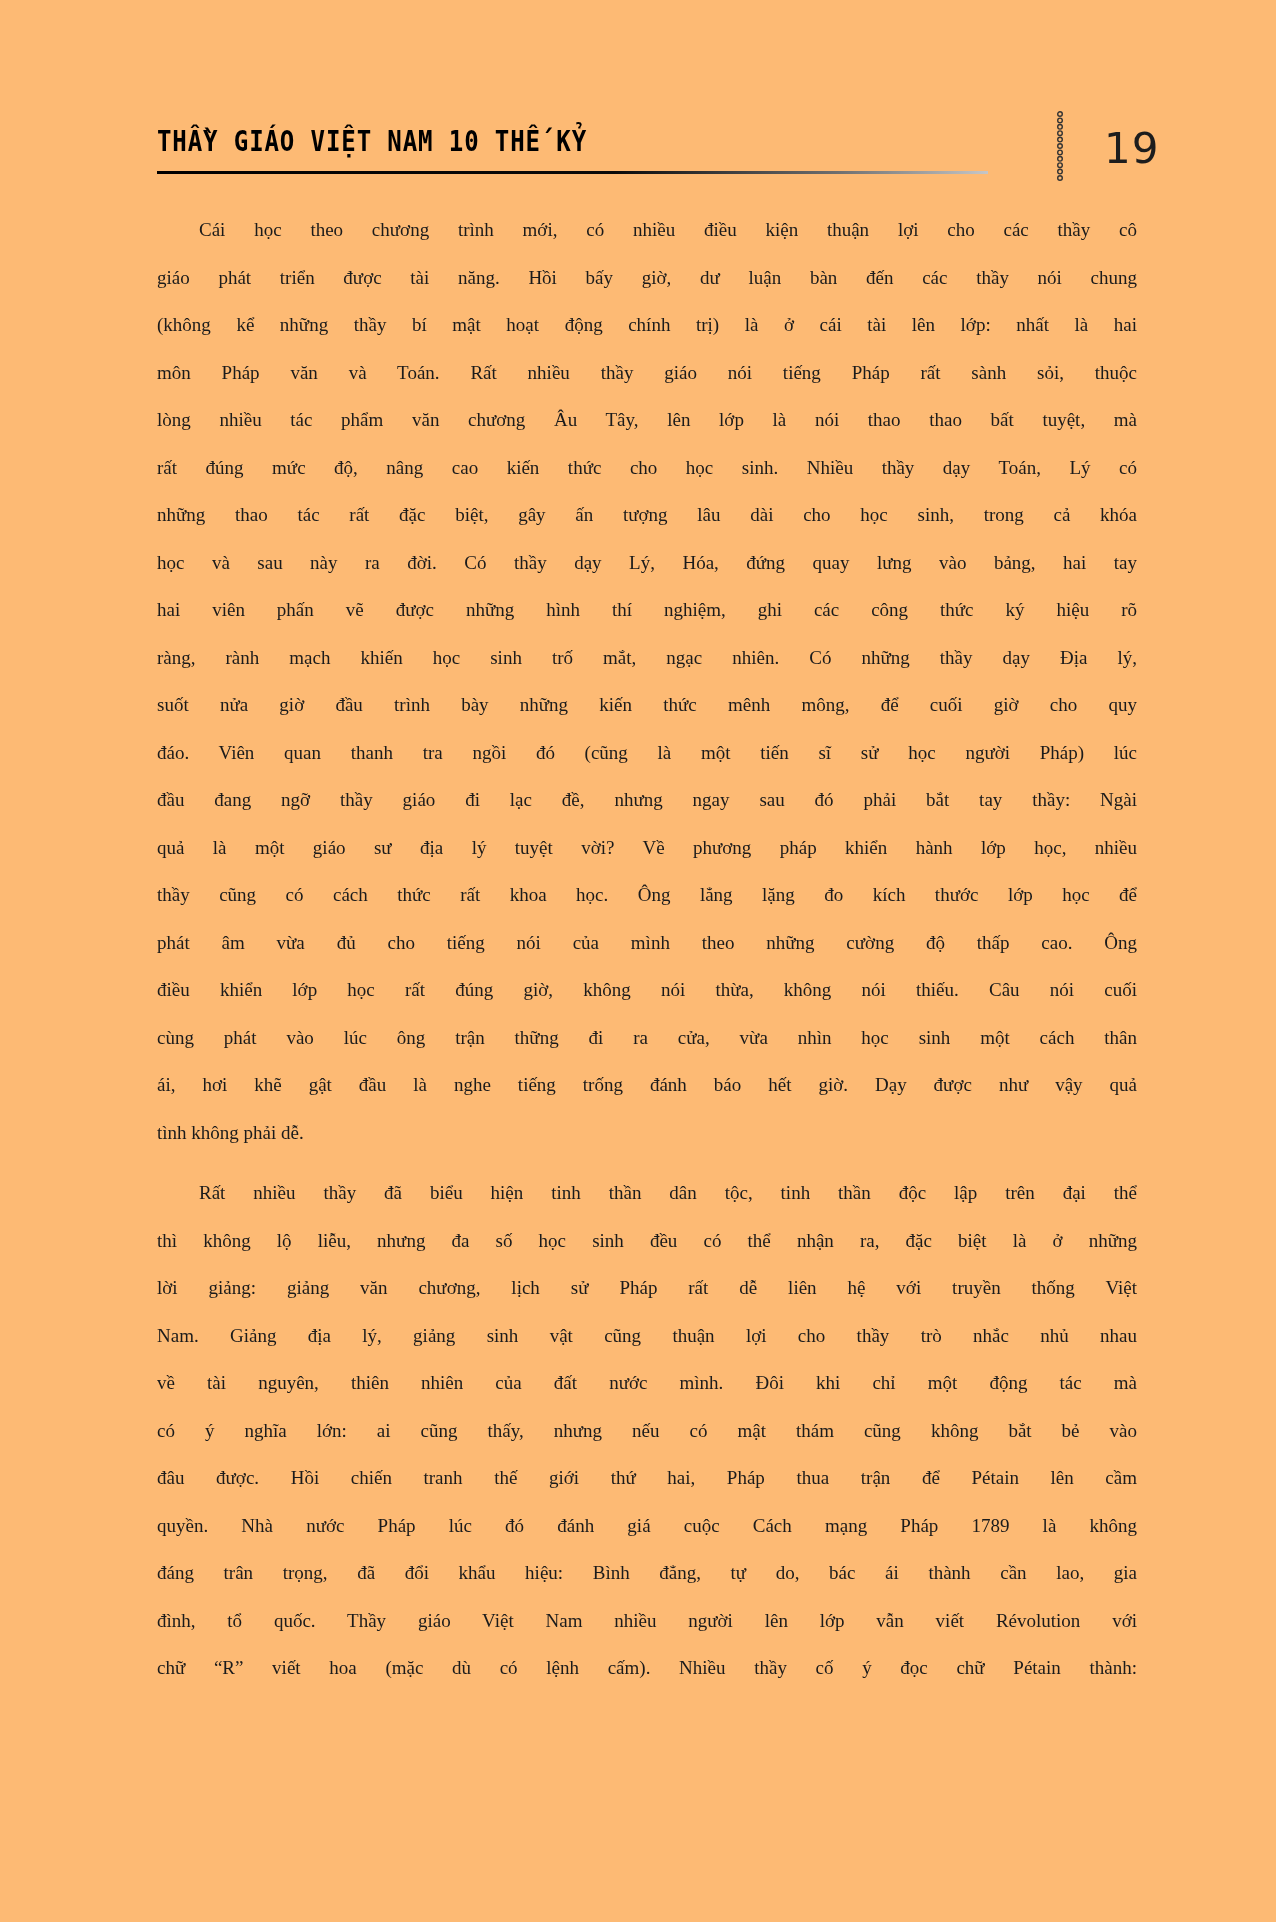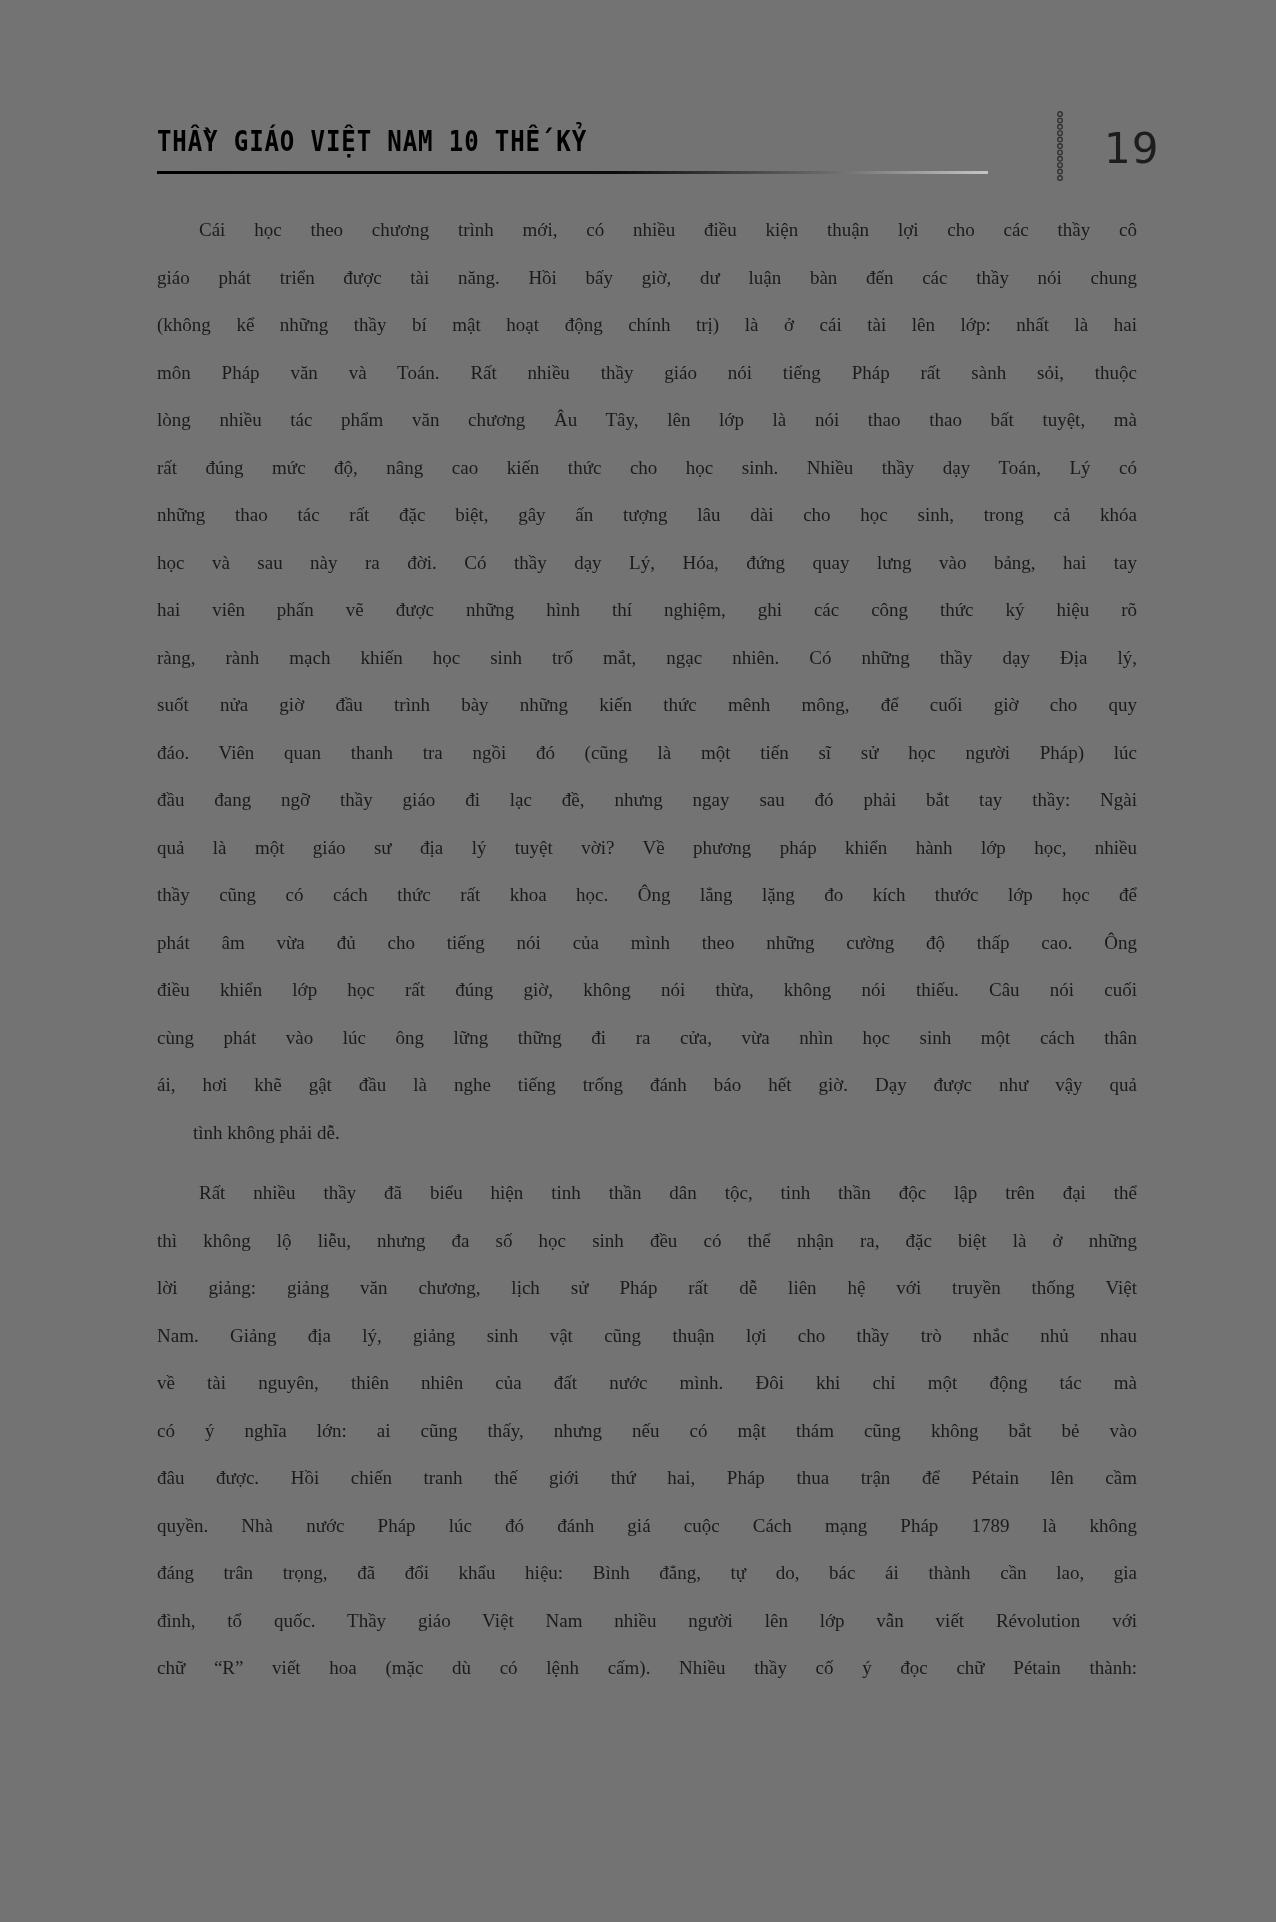--- a/index.html
+++ b/index.html
@@ -4,21 +4,21 @@
 <style>
   html, body {
     margin: 0;
     padding: 0;
     background: #ffffff;
   }
   .page {
     position: relative;
     width: 1276px;
     height: 1922px;
-    background: #737373;
+    background: #fdba74;
     overflow: hidden;
     font-family: "Liberation Serif", "DejaVu Serif", serif;
   }
   
   .header-title {
     position: absolute;
     left: 157px;
     top: 122px;
     height: 40px;
     line-height: 40px;
@@ -76,21 +76,20 @@
     text-align-last: justify;
     height: 47.5px;
     white-space: normal;
     overflow: visible;
   }
   .text-line.first {
     text-indent: 42px;
   }
   .text-line.last {
     text-align-last: left;
-    margin-left: 36px;
   }
 </style>
 </head>
 <body>
 
 <div class="page">
 
   <div class="header-title">THẦY GIÁO VIỆT NAM 10 THẾ KỶ</div>
 
   <div class="header-rule"></div>
@@ -125,21 +124,21 @@
         <div class="text-line">học và sau này ra đời. Có thầy dạy Lý, Hóa, đứng quay lưng vào bảng, hai tay</div>
         <div class="text-line">hai viên phấn vẽ được những hình thí nghiệm, ghi các công thức ký hiệu rõ</div>
         <div class="text-line">ràng, rành mạch khiến học sinh trố mắt, ngạc nhiên. Có những thầy dạy Địa lý,</div>
         <div class="text-line">suốt nửa giờ đầu trình bày những kiến thức mênh mông, để cuối giờ cho quy</div>
         <div class="text-line">đáo. Viên quan thanh tra ngồi đó (cũng là một tiến sĩ sử học người Pháp) lúc</div>
         <div class="text-line">đầu đang ngỡ thầy giáo đi lạc đề, nhưng ngay sau đó phải bắt tay thầy: Ngài</div>
         <div class="text-line">quả là một giáo sư địa lý tuyệt vời? Về phương pháp khiển hành lớp học, nhiều</div>
         <div class="text-line">thầy cũng có cách thức rất khoa học. Ông lẳng lặng đo kích thước lớp học để</div>
         <div class="text-line">phát âm vừa đủ cho tiếng nói của mình theo những cường độ thấp cao. Ông</div>
         <div class="text-line">điều khiển lớp học rất đúng giờ, không nói thừa, không nói thiếu. Câu nói cuối</div>
-        <div class="text-line">cùng phát vào lúc ông lững thững đi ra cửa, vừa nhìn học sinh một cách thân</div>
+        <div class="text-line">cùng phát vào lúc ông trận thững đi ra cửa, vừa nhìn học sinh một cách thân</div>
         <div class="text-line">ái, hơi khẽ gật đầu là nghe tiếng trống đánh báo hết giờ. Dạy được như vậy quả</div>
         <div class="text-line last">tình không phải dễ.</div>
       </div>
     <div class="para">
         <div class="text-line first">Rất nhiều thầy đã biểu hiện tinh thần dân tộc, tinh thần độc lập trên đại thể</div>
         <div class="text-line">thì không lộ liễu, nhưng đa số học sinh đều có thể nhận ra, đặc biệt là ở những</div>
         <div class="text-line">lời giảng: giảng văn chương, lịch sử Pháp rất dễ liên hệ với truyền thống Việt</div>
         <div class="text-line">Nam. Giảng địa lý, giảng sinh vật cũng thuận lợi cho thầy trò nhắc nhủ nhau</div>
         <div class="text-line">về tài nguyên, thiên nhiên của đất nước mình. Đôi khi chỉ một động tác mà</div>
         <div class="text-line">có ý nghĩa lớn: ai cũng thấy, nhưng nếu có mật thám cũng không bắt bẻ vào</div>

